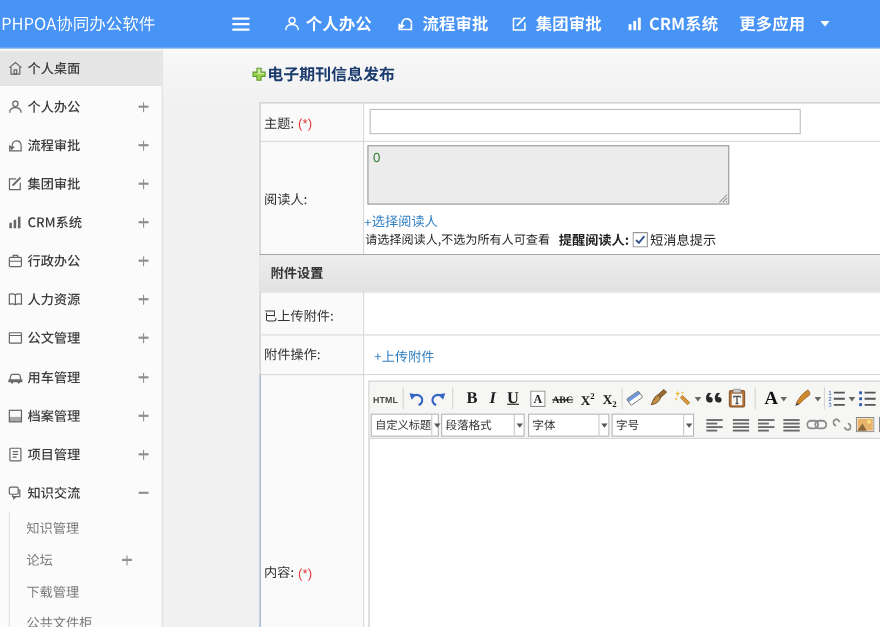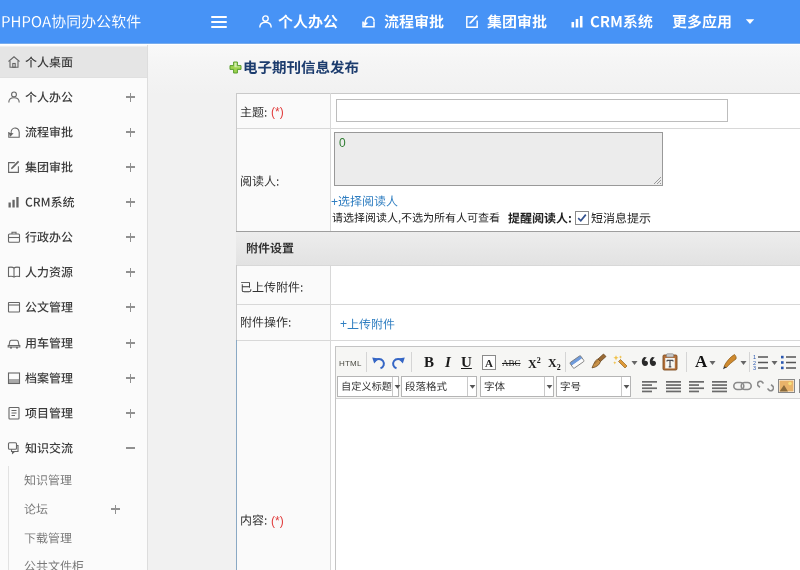--- a/index.html
+++ b/index.html
@@ -144,39 +144,39 @@
     </svg>
     <span class="abs" style="left:331px;top:194.5px;font-size:12px;color:#2f7ec1">+</span>
     <svg class="abs" style="left:575px;top:211px" width="14" height="14" viewBox="0 0 14 14">
       <rect x="0.5" y="0.5" width="13" height="13" fill="#fff" stroke="#8a8a8a"></rect>
       <path d="M3.2 7.2 L5.8 9.8 L10.8 3.6" fill="none" stroke="#33518e" stroke-width="1.7"></path>
     </svg>
     <span class="abs" style="left:340px;top:316.5px;font-size:12px;color:#2f7ec1">+</span>
     <span class="abs" style="left:271px;top:513.5px;font-size:12px;color:#e03b3b">(*)</span>
     <div class="abs" style="left:335px;top:346px;width:475px;height:260px;border:1px solid #c4c4c4;background:#fff;"></div>
     <div class="abs" style="left:336px;top:347px;width:473px;height:52px;background:#f6f6f4;border-bottom:1px solid #d4d4d4;"></div>
-    <span class="abs" style="left:339px;top:358.5px;font-size:8px;font-weight:normal;color:#4a4a42;letter-spacing:0.2px">HTML</span>
+    <span class="abs" style="left:339px;top:358.5px;font-size:8px;font-weight:bold;color:#4a4a42;letter-spacing:0.2px">HTML</span>
     <div class="abs" style="left:366px;top:352px;width:1px;height:20px;background:#d5d5d5;"></div>
     <svg class="abs" style="left:371px;top:355px" width="15" height="15" viewBox="0 0 15 15">
       <path d="M3.5 6.2 C5.5 3.4 10 3.2 12 6.0 C13.8 8.6 12.8 12.2 9.5 13.2" fill="none" stroke="#3566c5" stroke-width="2"></path>
       <path d="M1.2 2.6 L7.6 3.4 L3.2 8.4 Z" fill="#3566c5"></path>
     </svg>
     <svg class="abs" style="left:391px;top:355px" width="15" height="15" viewBox="0 0 15 15">
       <path d="M11.5 6.2 C9.5 3.4 5 3.2 3 6.0 C1.2 8.6 2.2 12.2 5.5 13.2" fill="none" stroke="#3566c5" stroke-width="2"></path>
       <path d="M13.8 2.6 L7.4 3.4 L11.8 8.4 Z" fill="#3566c5"></path>
     </svg>
     <div class="abs" style="left:411px;top:352px;width:1px;height:20px;background:#d5d5d5;"></div>
     <span class="abs" style="left:424px;top:354px;font-family:'Liberation Serif',serif;font-size:15px;font-weight:bold;color:#1a1a1a">B</span>
     <span class="abs" style="left:445px;top:354px;font-family:'Liberation Serif',serif;font-size:15px;font-style:italic;font-weight:bold;color:#1a1a1a">I</span>
     <span class="abs" style="left:461px;top:354px;font-family:'Liberation Serif',serif;font-size:15px;font-weight:bold;color:#1a1a1a;text-decoration:underline">U</span>
     <svg class="abs" style="left:482px;top:355px" width="14" height="15" viewBox="0 0 14 15">
       <rect x="0.5" y="0.5" width="13" height="14" fill="#fdfdfd" stroke="#8a8a8a"></rect>
       <text x="7" y="11.5" text-anchor="middle" font-family="Liberation Serif" font-size="11" font-weight="bold" fill="#222">A</text>
     </svg>
-    <span class="abs" style="left:502px;top:358px;font-family:'Liberation Serif',serif;font-size:9px;font-weight:normal;color:#1a1a1a;text-decoration:line-through">ABC</span>
+    <span class="abs" style="left:502px;top:358px;font-family:'Liberation Serif',serif;font-size:9px;font-weight:bold;color:#1a1a1a;text-decoration:line-through">ABC</span>
     <span class="abs" style="left:528px;top:356px;font-family:'Liberation Serif',serif;font-size:12px;font-weight:bold;color:#1a1a1a">X<sup style="font-size:8px">2</sup></span>
     <span class="abs" style="left:548px;top:356px;font-family:'Liberation Serif',serif;font-size:12px;font-weight:bold;color:#1a1a1a">X<sub style="font-size:8px">2</sub></span>
     <div class="abs" style="left:565px;top:352px;width:1px;height:20px;background:#d5d5d5;"></div>
     <svg class="abs" style="left:569px;top:354px" width="16" height="16" viewBox="0 0 16 16">
       <g transform="rotate(-35 8 8)">
         <path d="M1.5 8 L1.5 5.5 A1 1 0 0 1 2.5 4.5 L13.5 4.5 A1 1 0 0 1 14.5 5.5 L14.5 8 Z" fill="#6f9bdc"></path>
         <path d="M1.5 8 L14.5 8 L14.5 10.5 A1 1 0 0 1 13.5 11.5 L2.5 11.5 A1 1 0 0 1 1.5 10.5 Z" fill="#fbfbfb"></path>
         <rect x="1.5" y="4.5" width="13" height="7" rx="1" fill="none" stroke="#777" stroke-width="0.8"></rect>
       </g>
     </svg>

